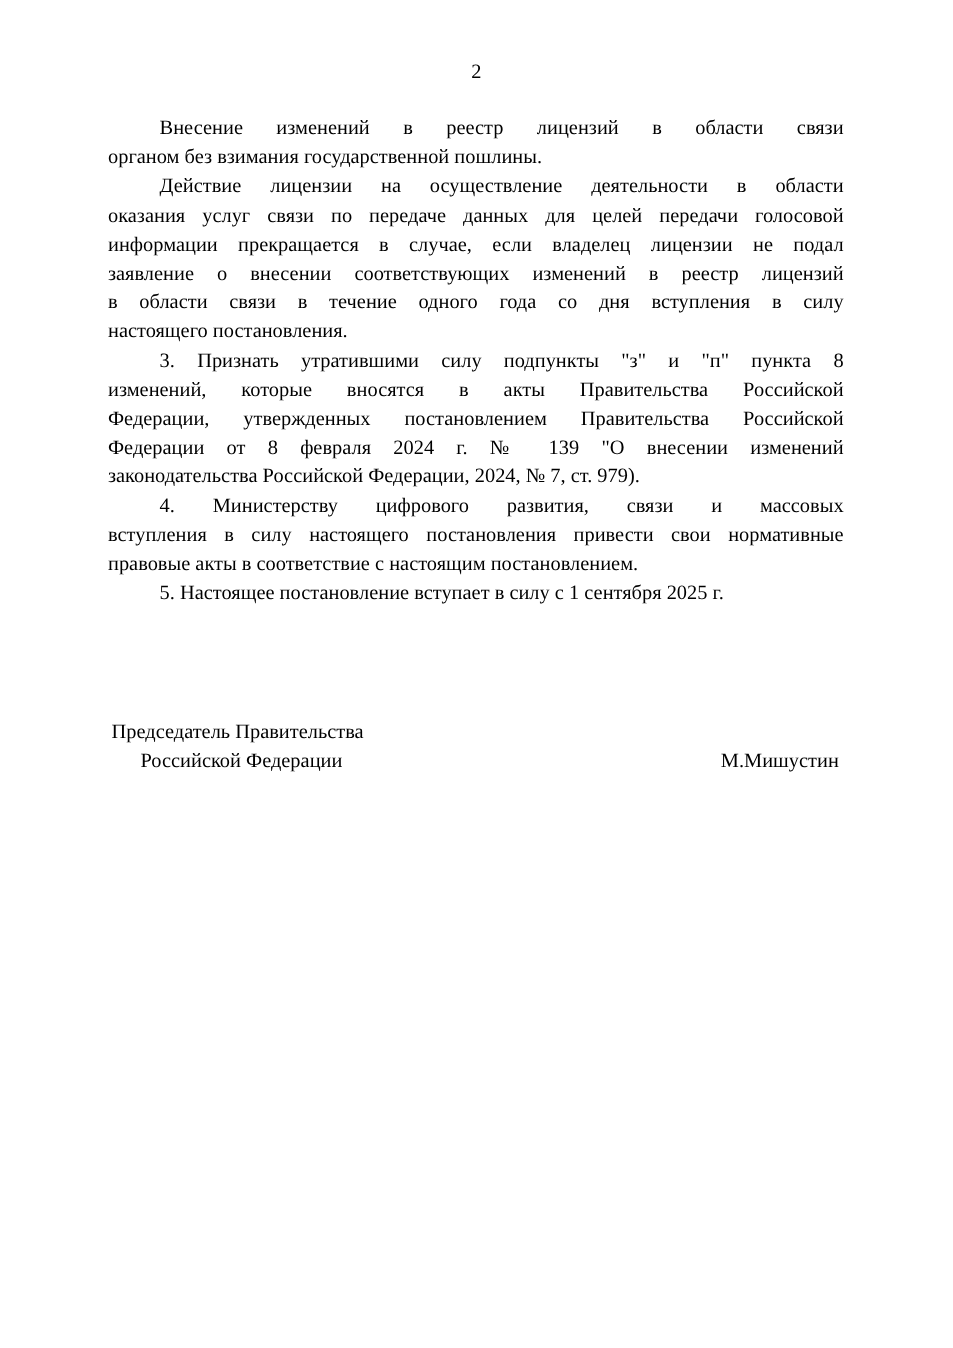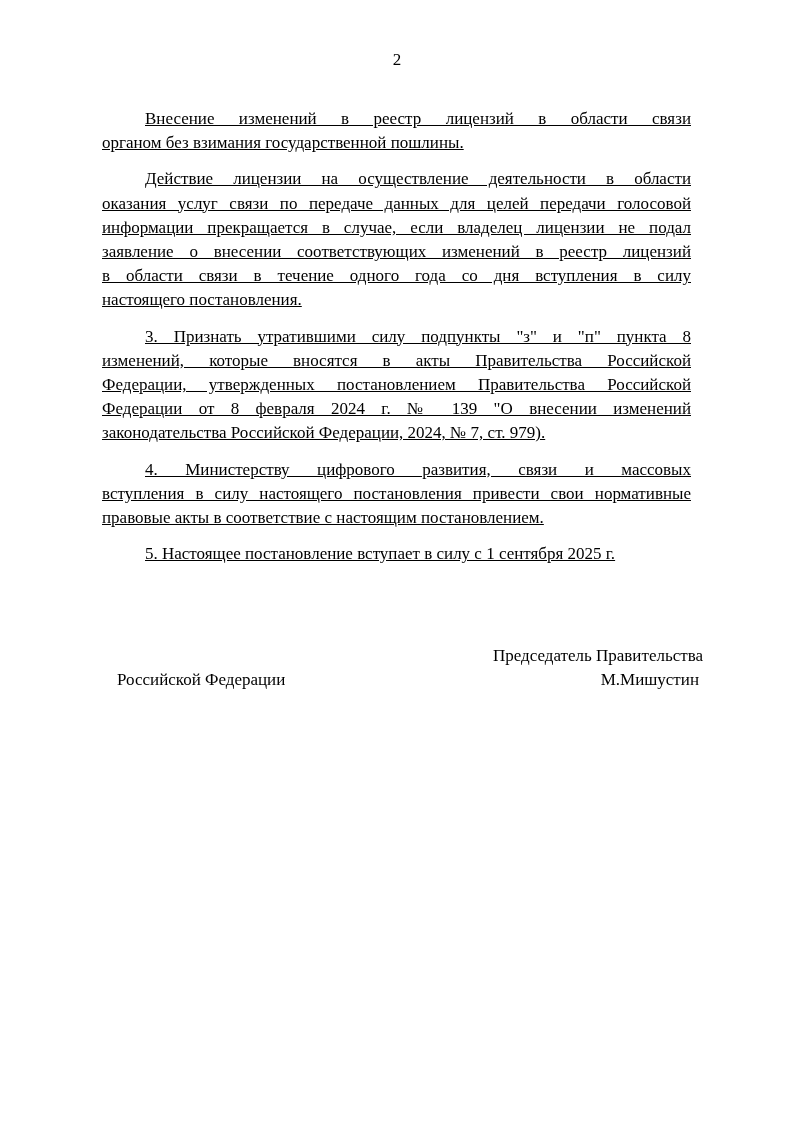--- a/index.html
+++ b/index.html
@@ -25,35 +25,34 @@
     text-align: center;
     line-height: 20px;
   }
   .content {
     position: absolute;
     left: 90px;
     top: 95px;
     width: 613px;
     line-height: 24.2px;
   }
-  .paragraph { margin: 12px; text-decoration: underline; }
+  .paragraph { margin: 0; }
   .line {
     text-align: justify;
     text-align-last: justify;
     white-space: normal;
   }
   .line.first { text-indent: 43px; }
   .line.last  { text-align-last: left; }
   .signature {
     position: absolute;
     left: 90px;
-    top: 644px;
+    top: 598px;
     width: 613px;
     line-height: 24.2px;
-    text-align: right;
   }
   .sig-title-line1 { padding-left: 3px; }
   .sig-row {
     display: flex;
     justify-content: space-between;
   }
   .sig-title-line2 { padding-left: 27px; }
   .sig-name { padding-right: 4px; margin-left: 16px; }
 </style>
 </head>

